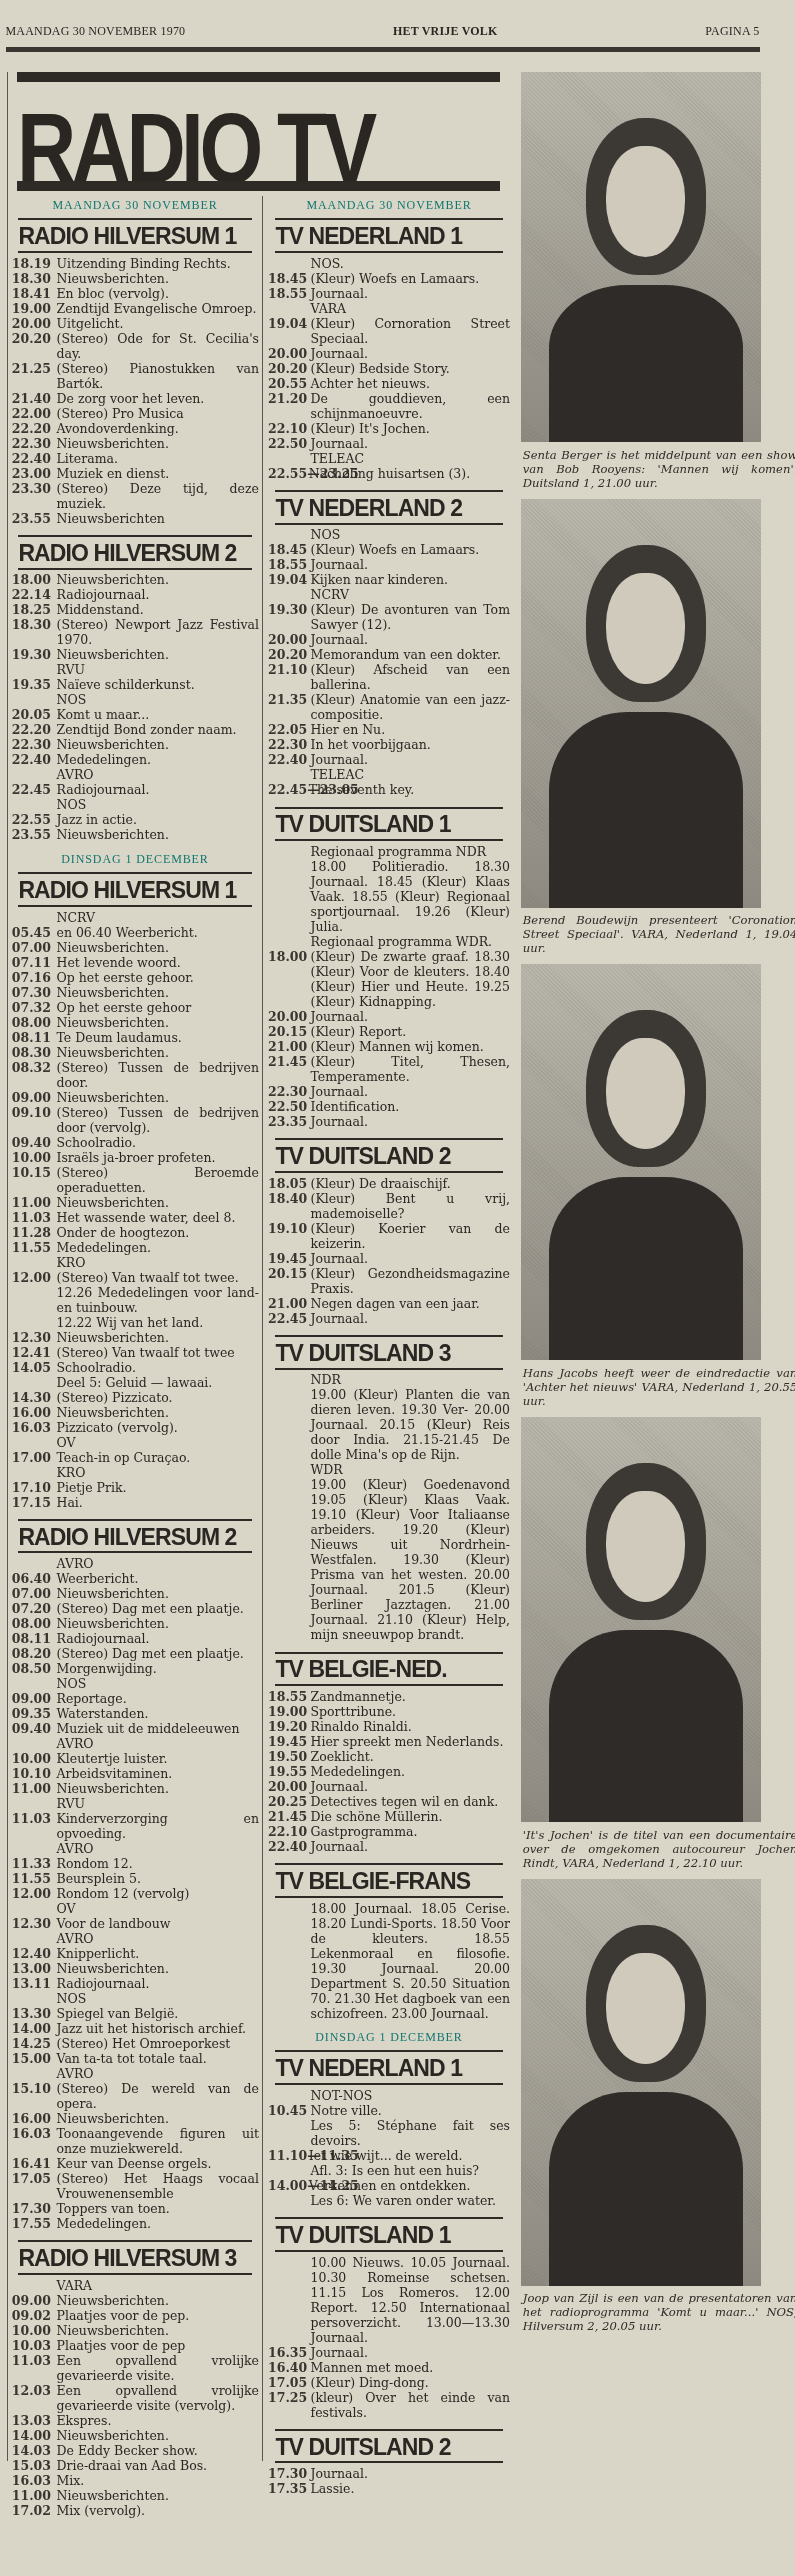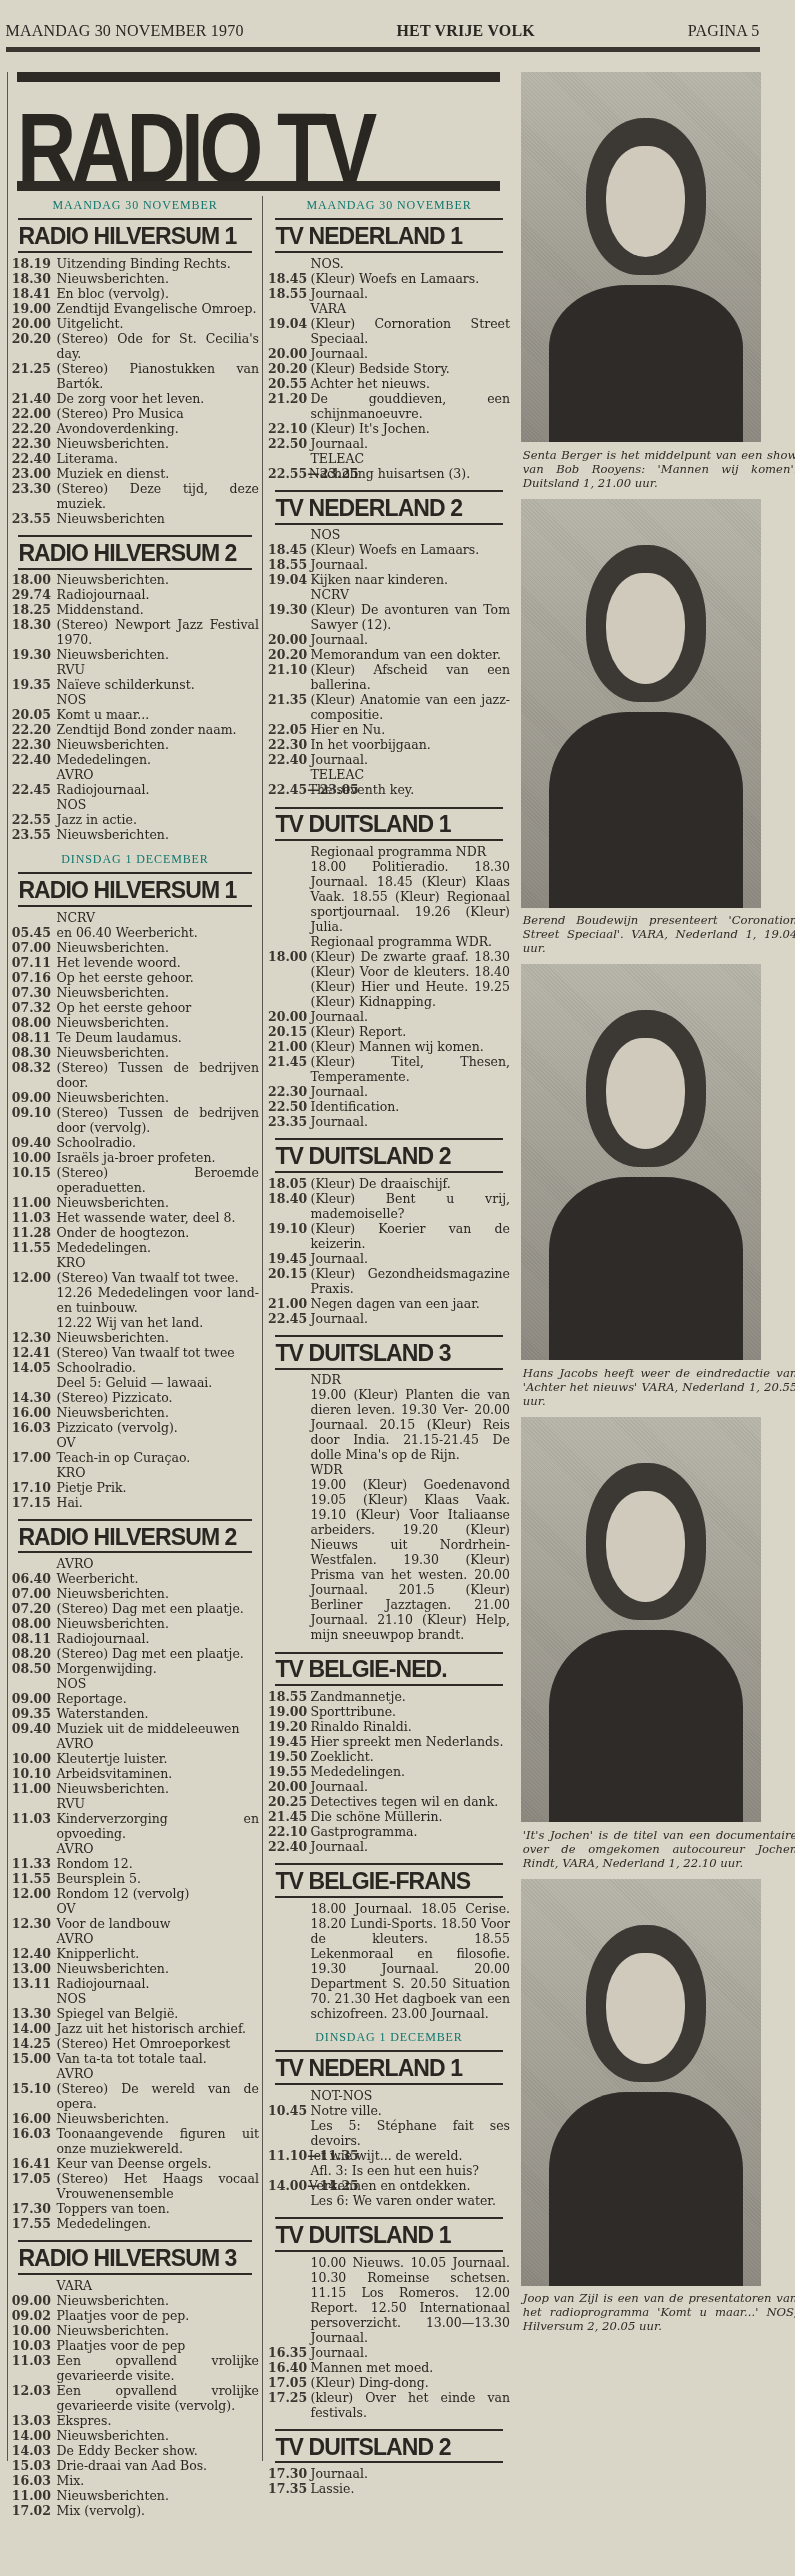--- a/index.html
+++ b/index.html
@@ -6,21 +6,21 @@
   body {
     width: 796px; height: 2576px; overflow: hidden;
     background: #d9d6c8;
     font-family: "DejaVu Serif", "Liberation Serif", serif;
     color: #2a2622;
     position: relative;
   }
   .masthead {
     position: absolute; left: 5.5px; top: 22px; width: 754px; height: 18.5px;
     display: flex; justify-content: space-between; align-items: center;
-    font-family: "Liberation Serif", serif; font-size: 16px; letter-spacing: 0.2px;
+    font-family: "Liberation Serif", serif; font-size: 12px; letter-spacing: 0.2px;
   }
   .masthead .center { font-weight: bold; }
   .masthead .right { font-weight: normal; }
   .mast-rule { position: absolute; left: 5.5px; top: 47px; width: 754px; height: 4.6px; background: #3a3530; }
 
   .frame-left { position: absolute; left: 6.5px; top: 72px; width: 0.9px; height: 2389px; background: #5a554e; }
   .col-divider { position: absolute; left: 262px; top: 196px; width: 0.9px; height: 2265px; background: #5a554e; }
 
   .title-rule { position: absolute; left: 16.6px; width: 483px; height: 10.2px; background: #2e2a26; }
   .big-title {
@@ -150,21 +150,21 @@
         <span class="d">Nieuwsberichten</span>
       </div>
     </div>
     <div class="station-head">RADIO HILVERSUM 2</div>
     <div class="list">
       <div class="row">
         <span class="t">18.00</span>
         <span class="d">Nieuwsberichten.</span>
       </div>
       <div class="row">
-        <span class="t">29.74</span>
+        <span class="t">22.14</span>
         <span class="d">Radiojournaal.</span>
       </div>
       <div class="row">
         <span class="t">18.25</span>
         <span class="d">Middenstand.</span>
       </div>
       <div class="row">
         <span class="t">18.30</span>
         <span class="d">(Stereo) Newport Jazz Festival 1970.</span>
       </div>

